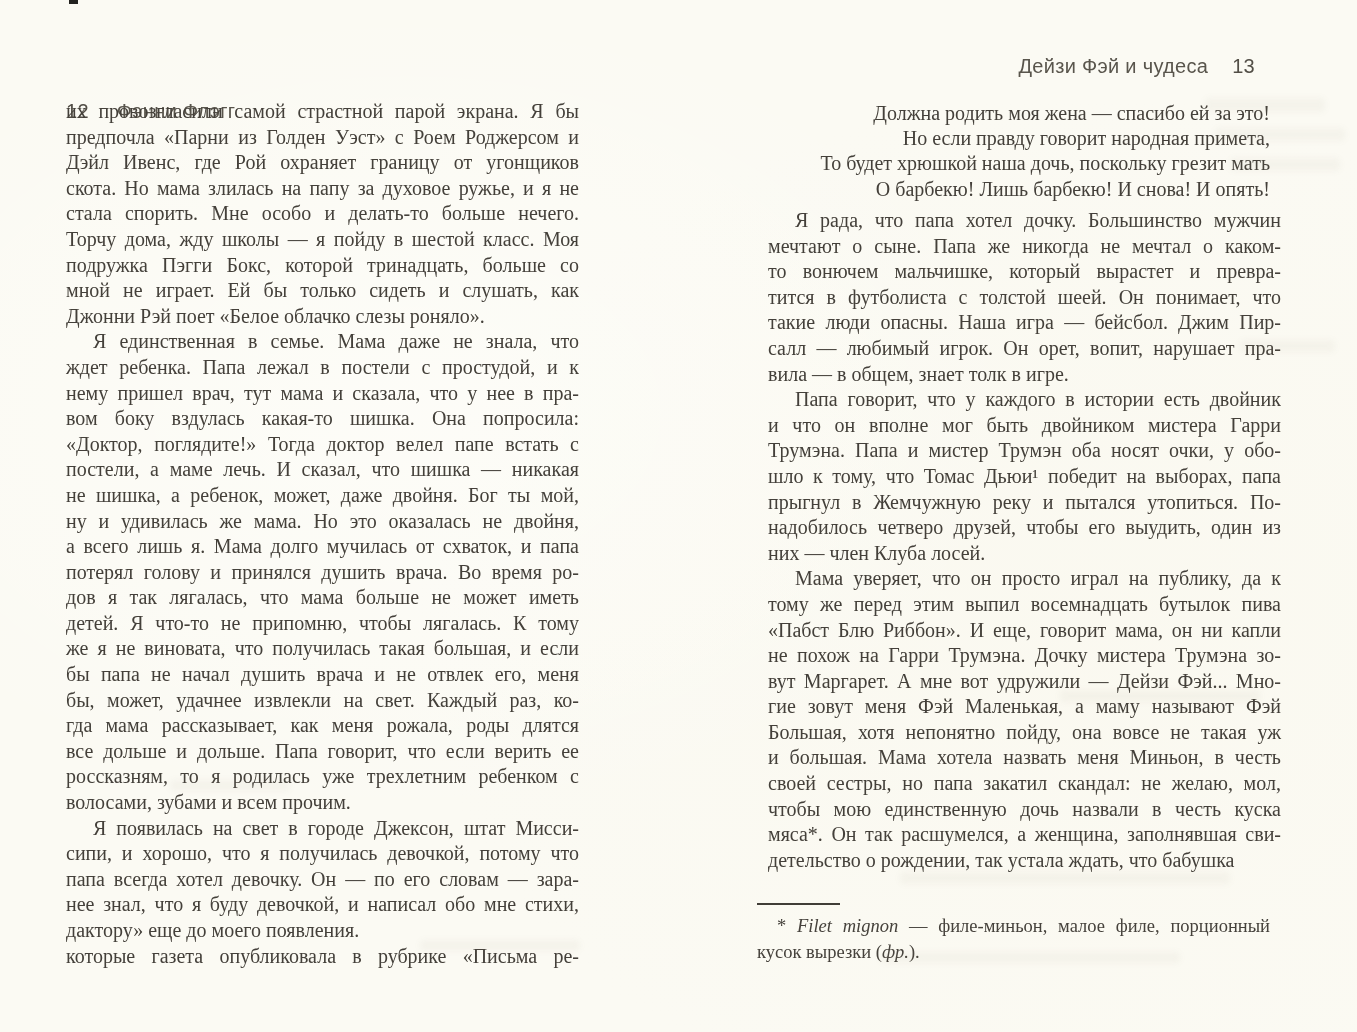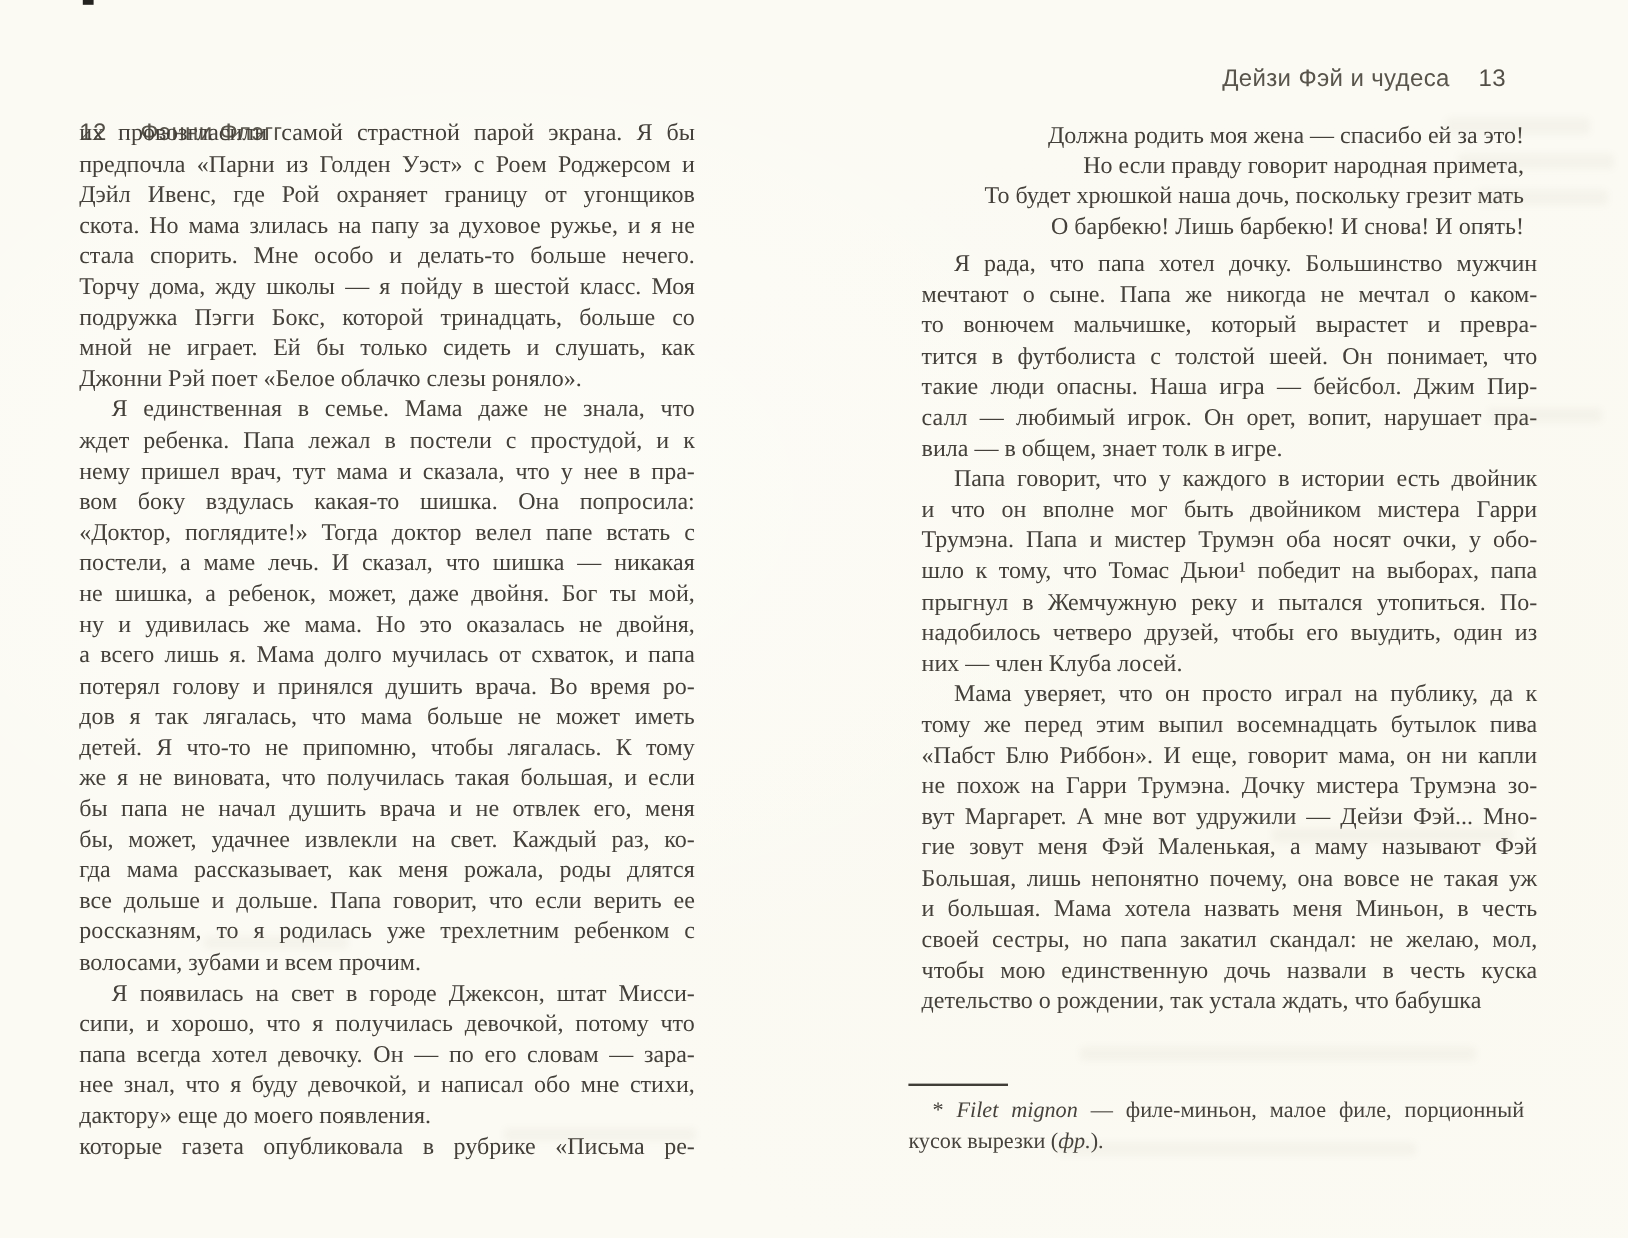--- a/index.html
+++ b/index.html
@@ -134,24 +134,25 @@
       <div class="line">шло к тому, что Томас Дьюи¹ победит на выборах, папа</div>
       <div class="line">прыгнул в Жемчужную реку и пытался утопиться. По-</div>
       <div class="line">надобилось четверо друзей, чтобы его выудить, один из</div>
       <div class="line last">них — член Клуба лосей.</div>
       <div class="line indent">Мама уверяет, что он просто играл на публику, да к</div>
       <div class="line">тому же перед этим выпил восемнадцать бутылок пива</div>
       <div class="line">«Пабст Блю Риббон». И еще, говорит мама, он ни капли</div>
       <div class="line">не похож на Гарри Трумэна. Дочку мистера Трумэна зо-</div>
       <div class="line">вут Маргарет. А мне вот удружили — Дейзи Фэй... Мно-</div>
       <div class="line">гие зовут меня Фэй Маленькая, а маму называют Фэй</div>
-      <div class="line">Большая, лишь непонятно почему, она вовсе не такая уж</div>
+      <div class="line">Большая, хотя непонятно пойду, она вовсе не такая уж</div>
       <div class="line">и большая. Мама хотела назвать меня Миньон, в честь</div>
       <div class="line">своей сестры, но папа закатил скандал: не желаю, мол,</div>
       <div class="line">чтобы мою единственную дочь назвали в честь куска</div>
+      <div class="line">мяса*. Он так расшумелся, а женщина, заполнявшая сви-</div>
       <div class="line last">детельство о рождении, так устала ждать, что бабушка</div>
     </div>
 
   <div class="footnote-rule"></div>
   <div class="footnote" id="footnote"><span>* </span><span class="it">Filet mignon</span><span> — филе-миньон, малое филе, порционный кусок вырезки (</span><span class="it">фр.</span><span>).</span></div>
 
   <span class="speck" style="left:69px;top:0;width:9px;height:4px;"></span>
   <div class="ghost" style="left:1205px;top:98px;width:120px;height:14px;"></div>
   <div class="ghost" style="left:1215px;top:128px;width:130px;height:13px;"></div>
   <div class="ghost" style="left:1230px;top:158px;width:110px;height:13px;"></div>

